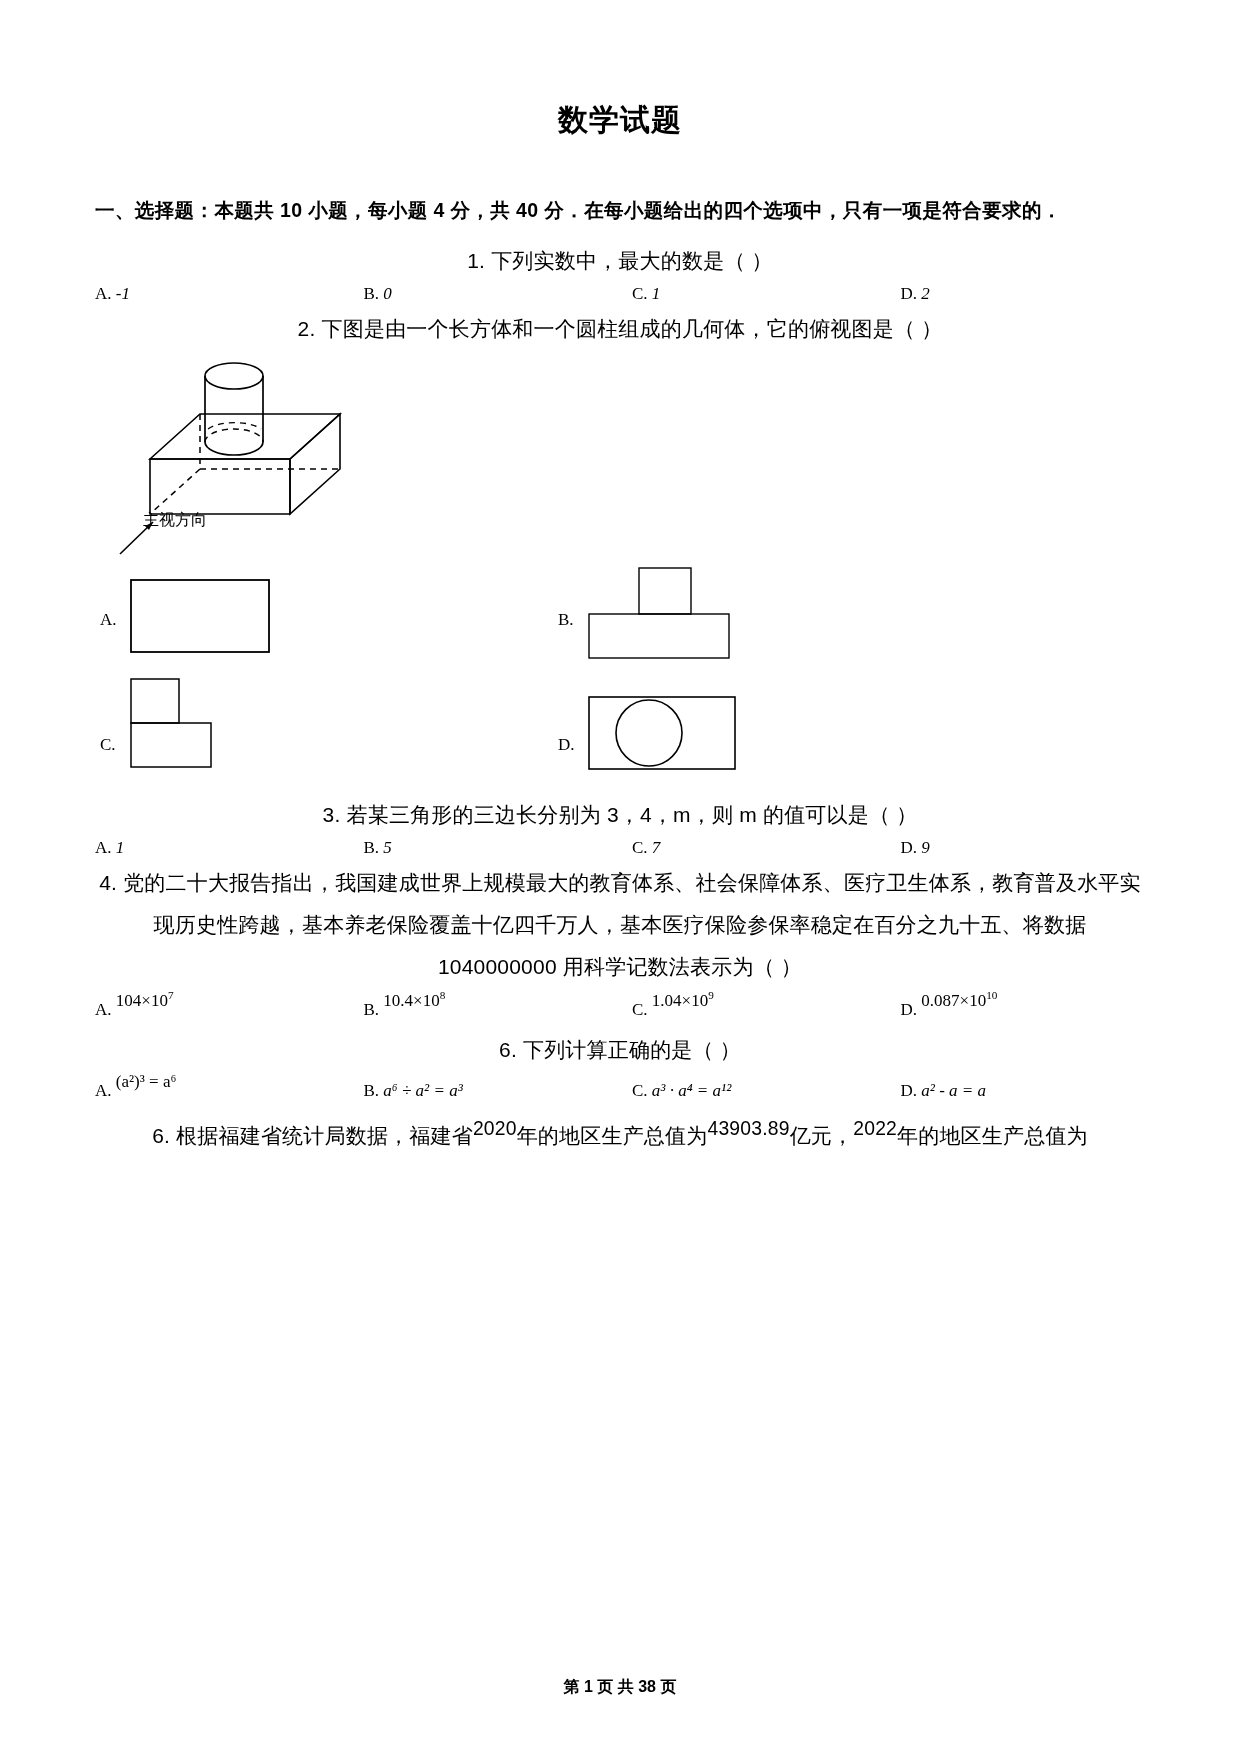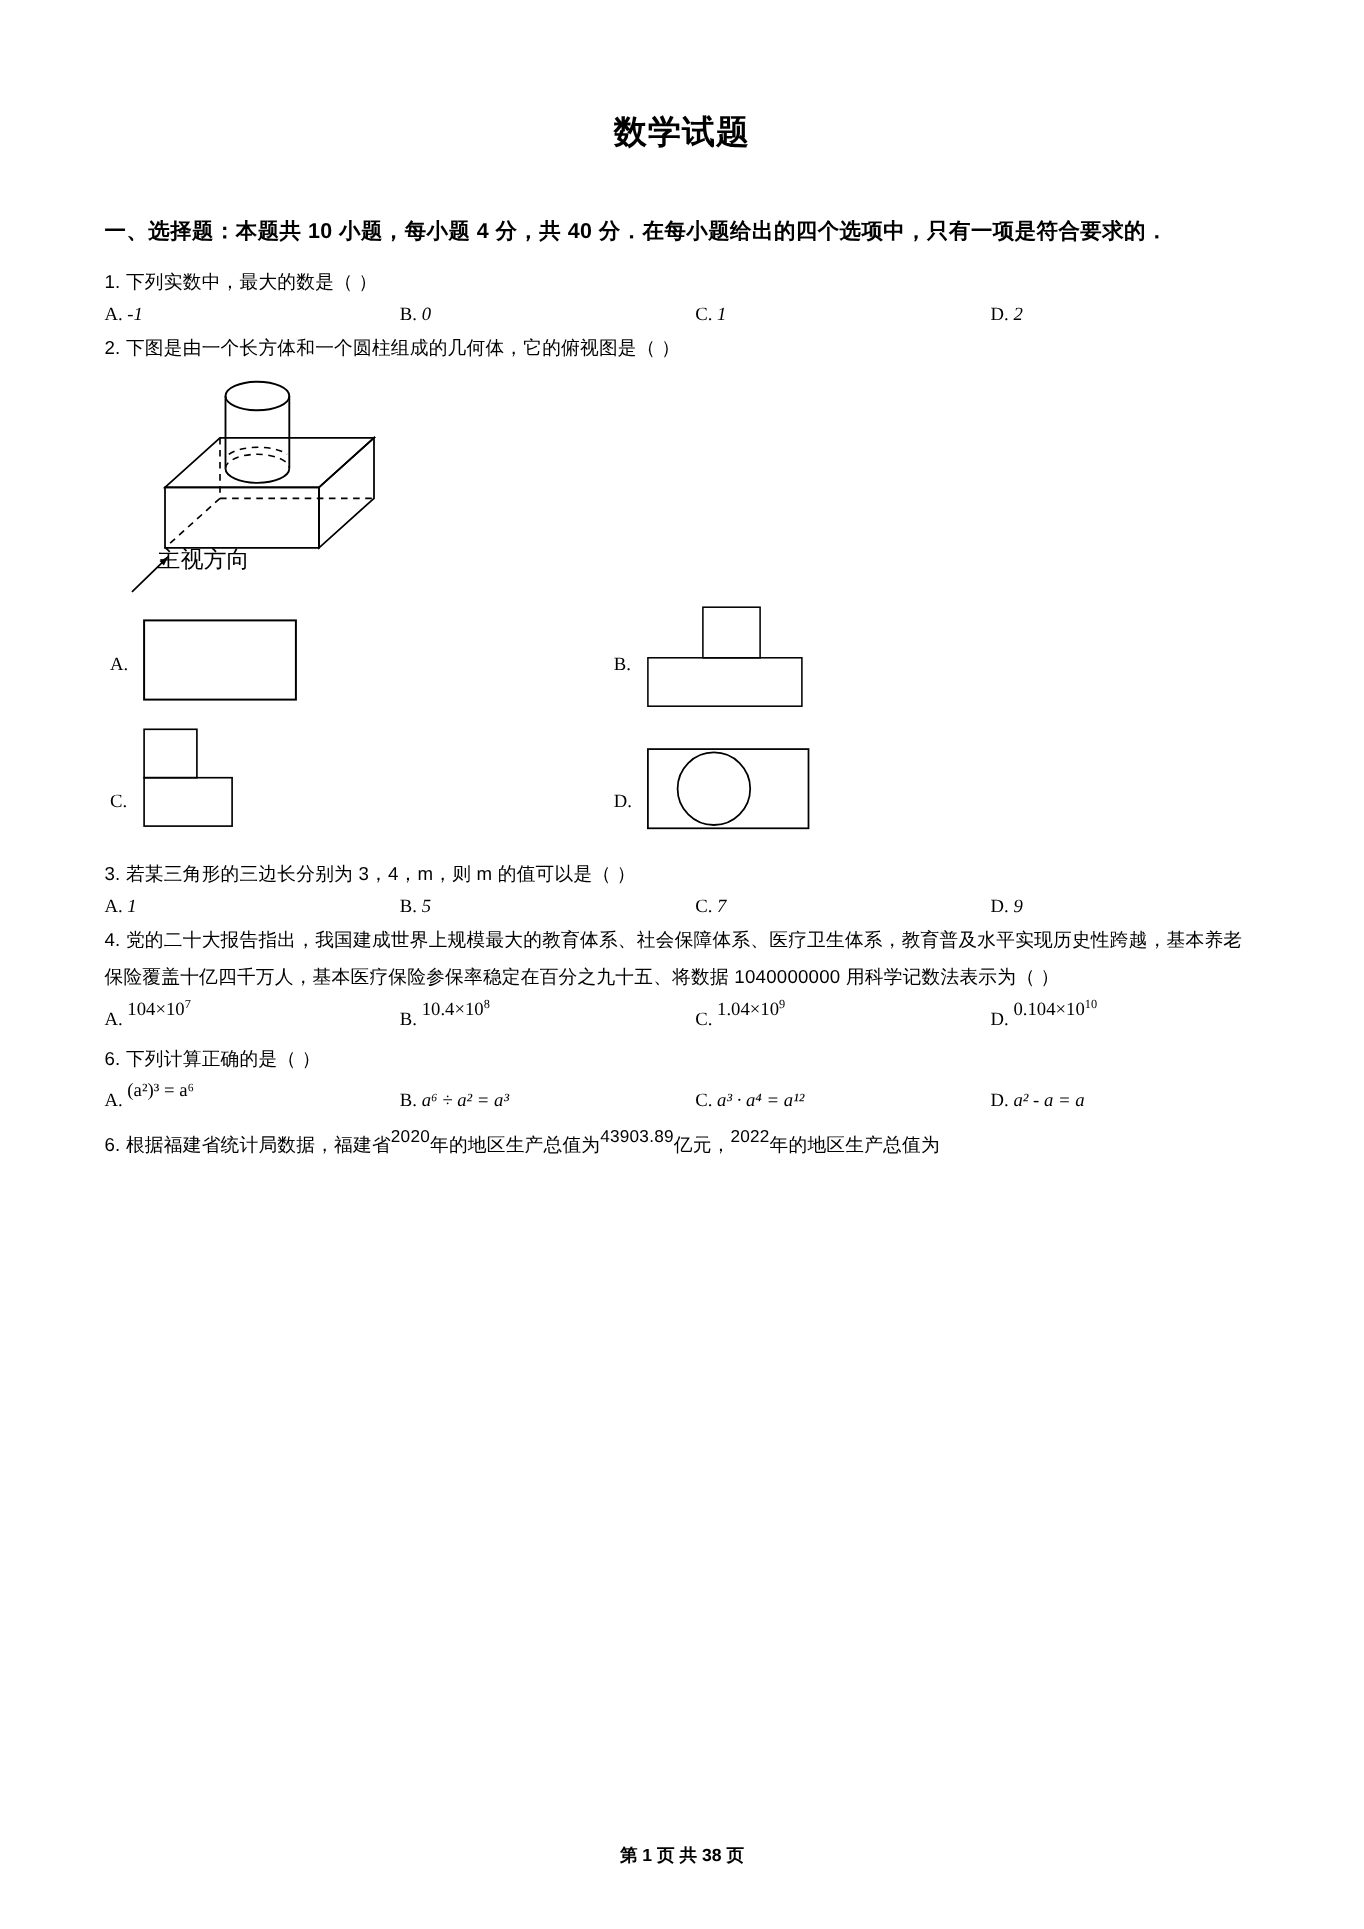--- a/index.html
+++ b/index.html
@@ -36,24 +36,25 @@
   }
   .section-head {
     font-size: 19.5px;
     font-weight: bold;
     line-height: 2.35;
     letter-spacing: 0.4px;
     font-family: "Liberation Sans", "DejaVu Sans", sans-serif;
     margin-bottom: 6px;
   }
   .q {
-    font-size: 17px;
+    font-size: 21px;
     line-height: 2.0;
     font-family: "Liberation Sans", "DejaVu Sans", sans-serif;
     letter-spacing: 0.2px;
+    text-align: center;
   }
   .opts {
     display: flex;
     font-size: 17px;
     font-family: "Liberation Serif", "DejaVu Serif", serif;
     margin-top: 2px;
     margin-bottom: 4px;
     gap: 24px;
   }
   .opts > div {
@@ -79,21 +80,21 @@
     position: relative;
     top: -9px;
     font-style: normal;
   }
   .figblock {
     position: relative;
     height: 210px;
     margin-top: 4px;
   }
   .arrow-label {
-    font-size: 21px;
+    font-size: 16px;
     font-family: "Liberation Sans", "DejaVu Sans", sans-serif;
   }
   .choicefig {
     position: relative;
     height: 100px;
   }
   .cf-label {
     font-size: 17px;
     font-family: "Liberation Serif", "DejaVu Serif", serif;
   }
@@ -229,21 +230,21 @@
       <div>
         <span class="optlbl">B.</span>
         <span class="raise"><span class="num">10.4</span><span>×</span><span class="num">10</span><sup>8</sup></span>
       </div>
       <div>
         <span class="optlbl">C.</span>
         <span class="raise"><span class="num">1.04</span><span>×</span><span class="num">10</span><sup>9</sup></span>
       </div>
       <div>
         <span class="optlbl">D.</span>
-        <span class="raise"><span class="num">0.104</span><span>×</span><span class="num">10</span><sup>10</sup></span>
+        <span class="raise"><span class="num">0.087</span><span>×</span><span class="num">10</span><sup>10</sup></span>
       </div>
     </div>
 
     <div class="q">6. 下列计算正确的是（      ）</div>
     <div class="opts mathrow">
       <div>
         <span class="optlbl">A.</span>
         <span class="mth raise">(a²)³ = a⁶</span>
       </div>
       <div>

